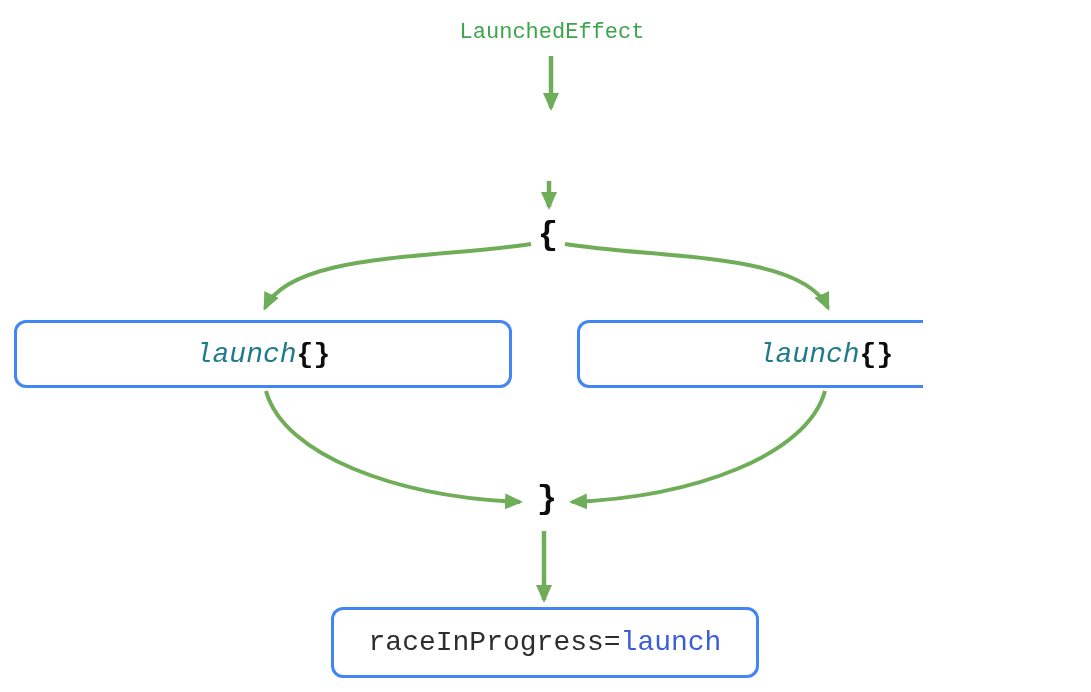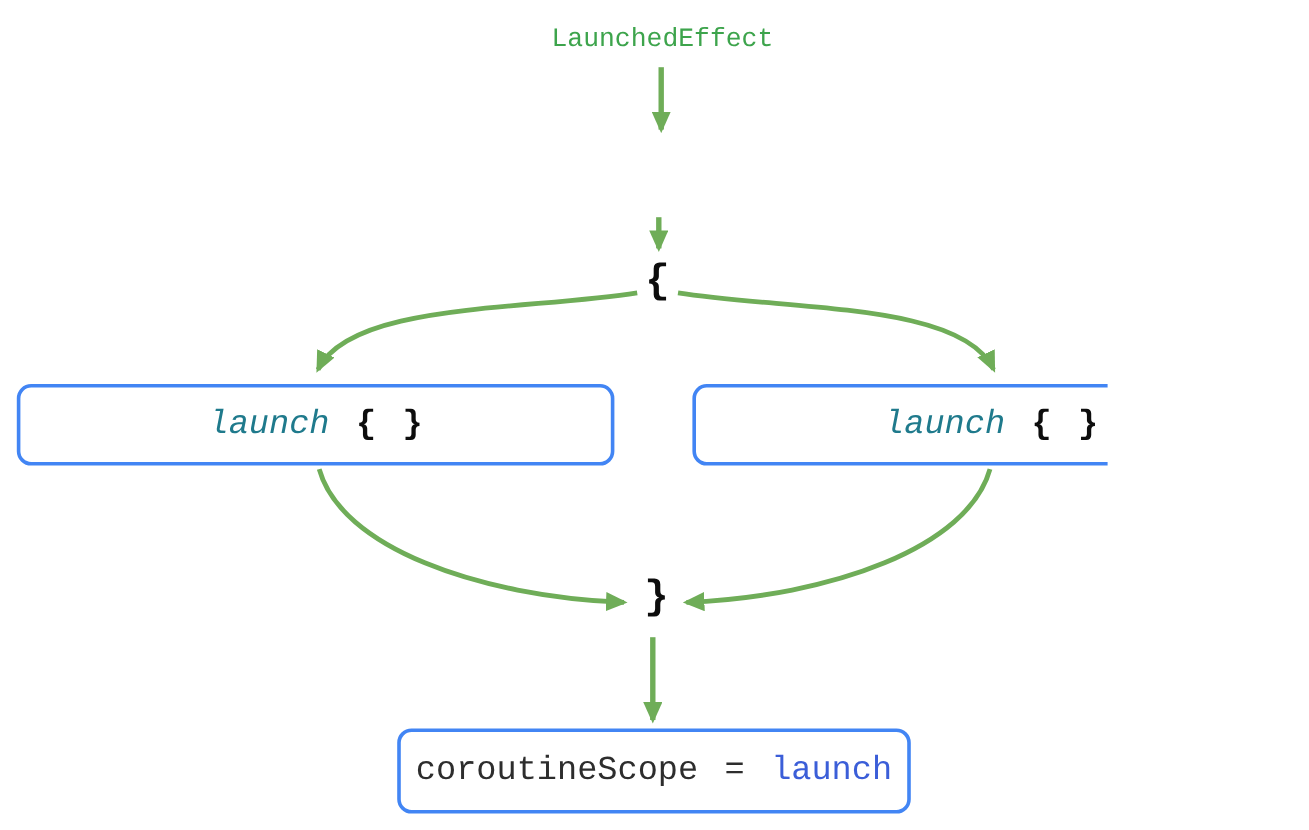--- a/index.html
+++ b/index.html
@@ -64,21 +64,21 @@
     font-size: 28px;
     color: var(--scope-text, #111111);
     white-space: nowrap;
   }
   .launch-box-left  { left: 14px;  top: 320px; width: 498px; height: 68px; }
   .launch-box-right { left: 577px; top: 320px; width: 498px; height: 68px; }
   .result-box       { left: 331px; top: 607px; width: 428px; height: 71px; }
   .code {
     display: flex;
     align-items: baseline;
-    gap: 22px;
+    gap: 0;
     font-family: "Liberation Mono", monospace;
     font-size: 28px;
     color: var(--code-dark, #2d2d2d);
     white-space: nowrap;
     text-align: center;
   }
   .kw {
     color: var(--keyword-teal, #1f7a8c);
     font-style: italic;
   }
@@ -147,19 +147,19 @@
       <span class="kw">launch</span>
       <span class="br">{</span>
       <span class="br">}</span>
     </div>
   </div>
 
   <div class="mid-brace close-brace">}</div>
 
   <div class="box result-box">
     <div class="code">
-      <span>coroutineScope</span>
+      <span>raceInProgress</span>
       <span>=</span>
       <span class="val">launch</span>
     </div>
   </div>
 
 </div>
 
 </body></html>

